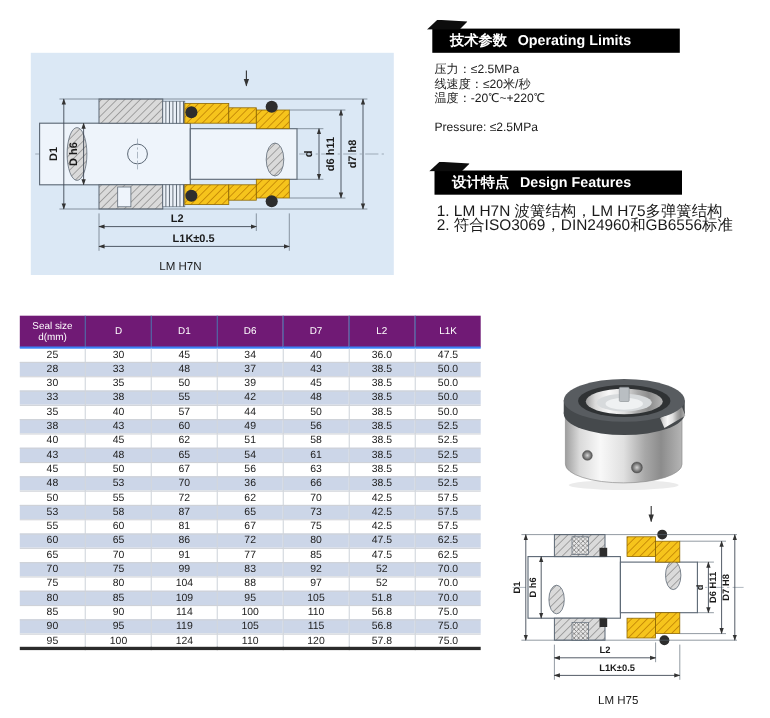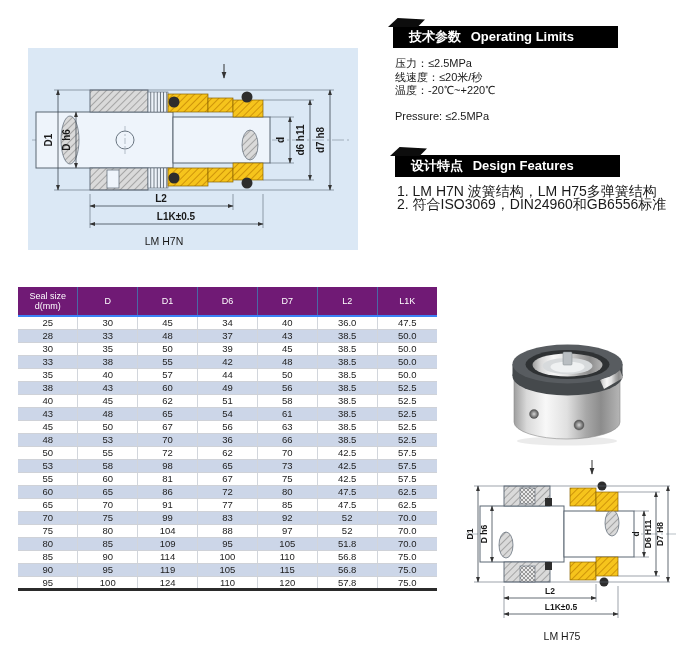--- a/index.html
+++ b/index.html
@@ -294,21 +294,21 @@
             <td>55</td>
             <td>72</td>
             <td>62</td>
             <td>70</td>
             <td>42.5</td>
             <td>57.5</td>
           </tr>
           <tr class="alt">
             <td>53</td>
             <td>58</td>
-            <td>98</td>
+            <td>87</td>
             <td>65</td>
             <td>73</td>
             <td>42.5</td>
             <td>57.5</td>
           </tr>
           <tr>
             <td>55</td>
             <td>60</td>
             <td>81</td>
             <td>67</td>

